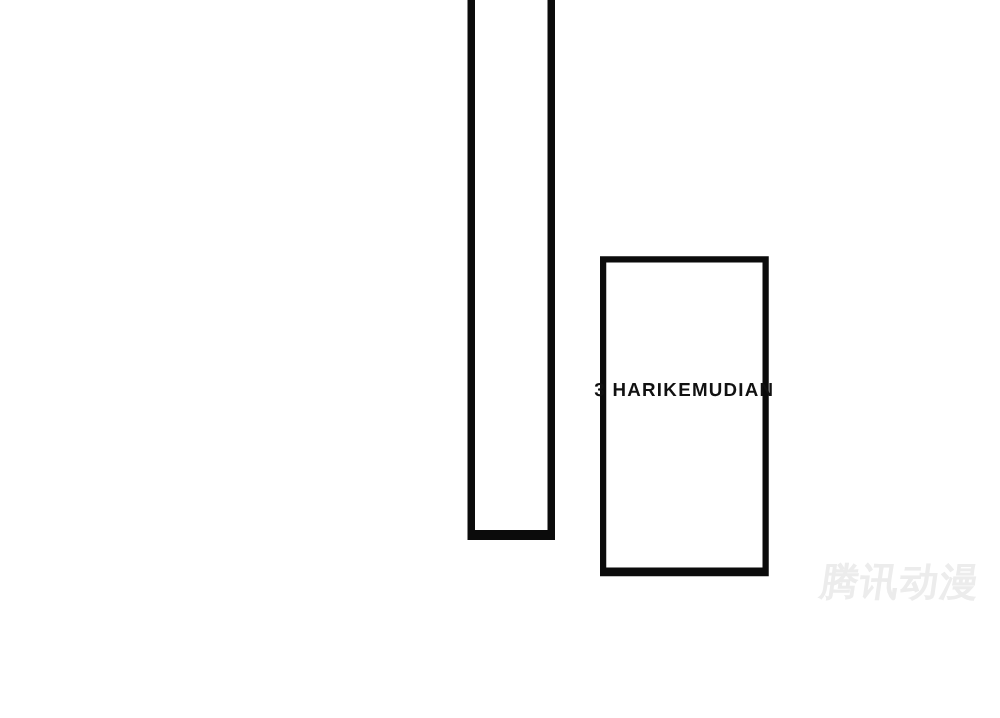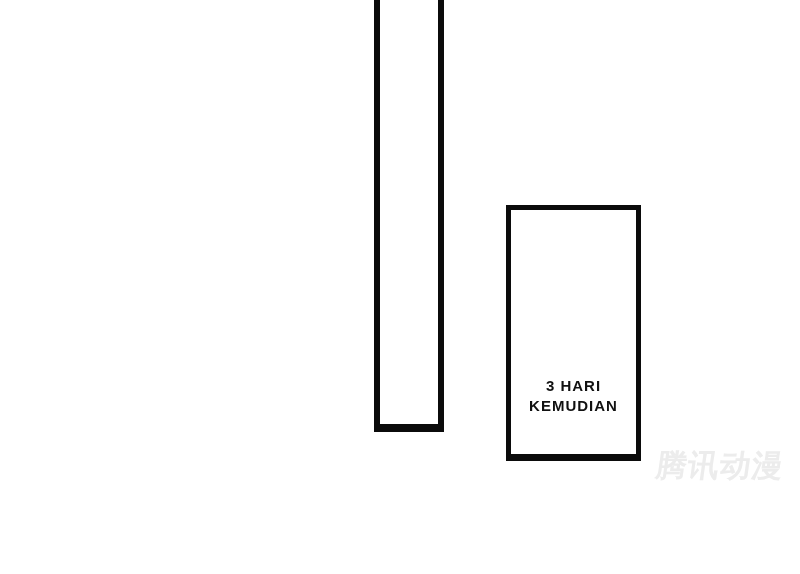--- a/index.html
+++ b/index.html
@@ -22,30 +22,30 @@
     border: 6px solid #0b0b0b;
   }
   .panel-tall {
     left: 374px;
     top: -10px;            
     width: 70px;
     height: 442px;
     border-bottom-width: 8px;
   }
   .panel-caption {
-    left: 506px;
+    left: 480px;
     top: 205px;
     width: 135px;
     height: 256px;
     border-width: 5px;
     border-bottom-width: 7px;
     display: flex;
-    flex-direction: column;
+    flex-direction: row;
     align-items: center;
-    justify-content: flex-end;
+    justify-content: center;
     padding-bottom: 38px;   
   }
   .caption-line {
     font-weight: bold;
     font-size: 15px;
     line-height: 20px;
     letter-spacing: 1px;
     color: #111111;
     text-align: center;
     white-space: nowrap;

